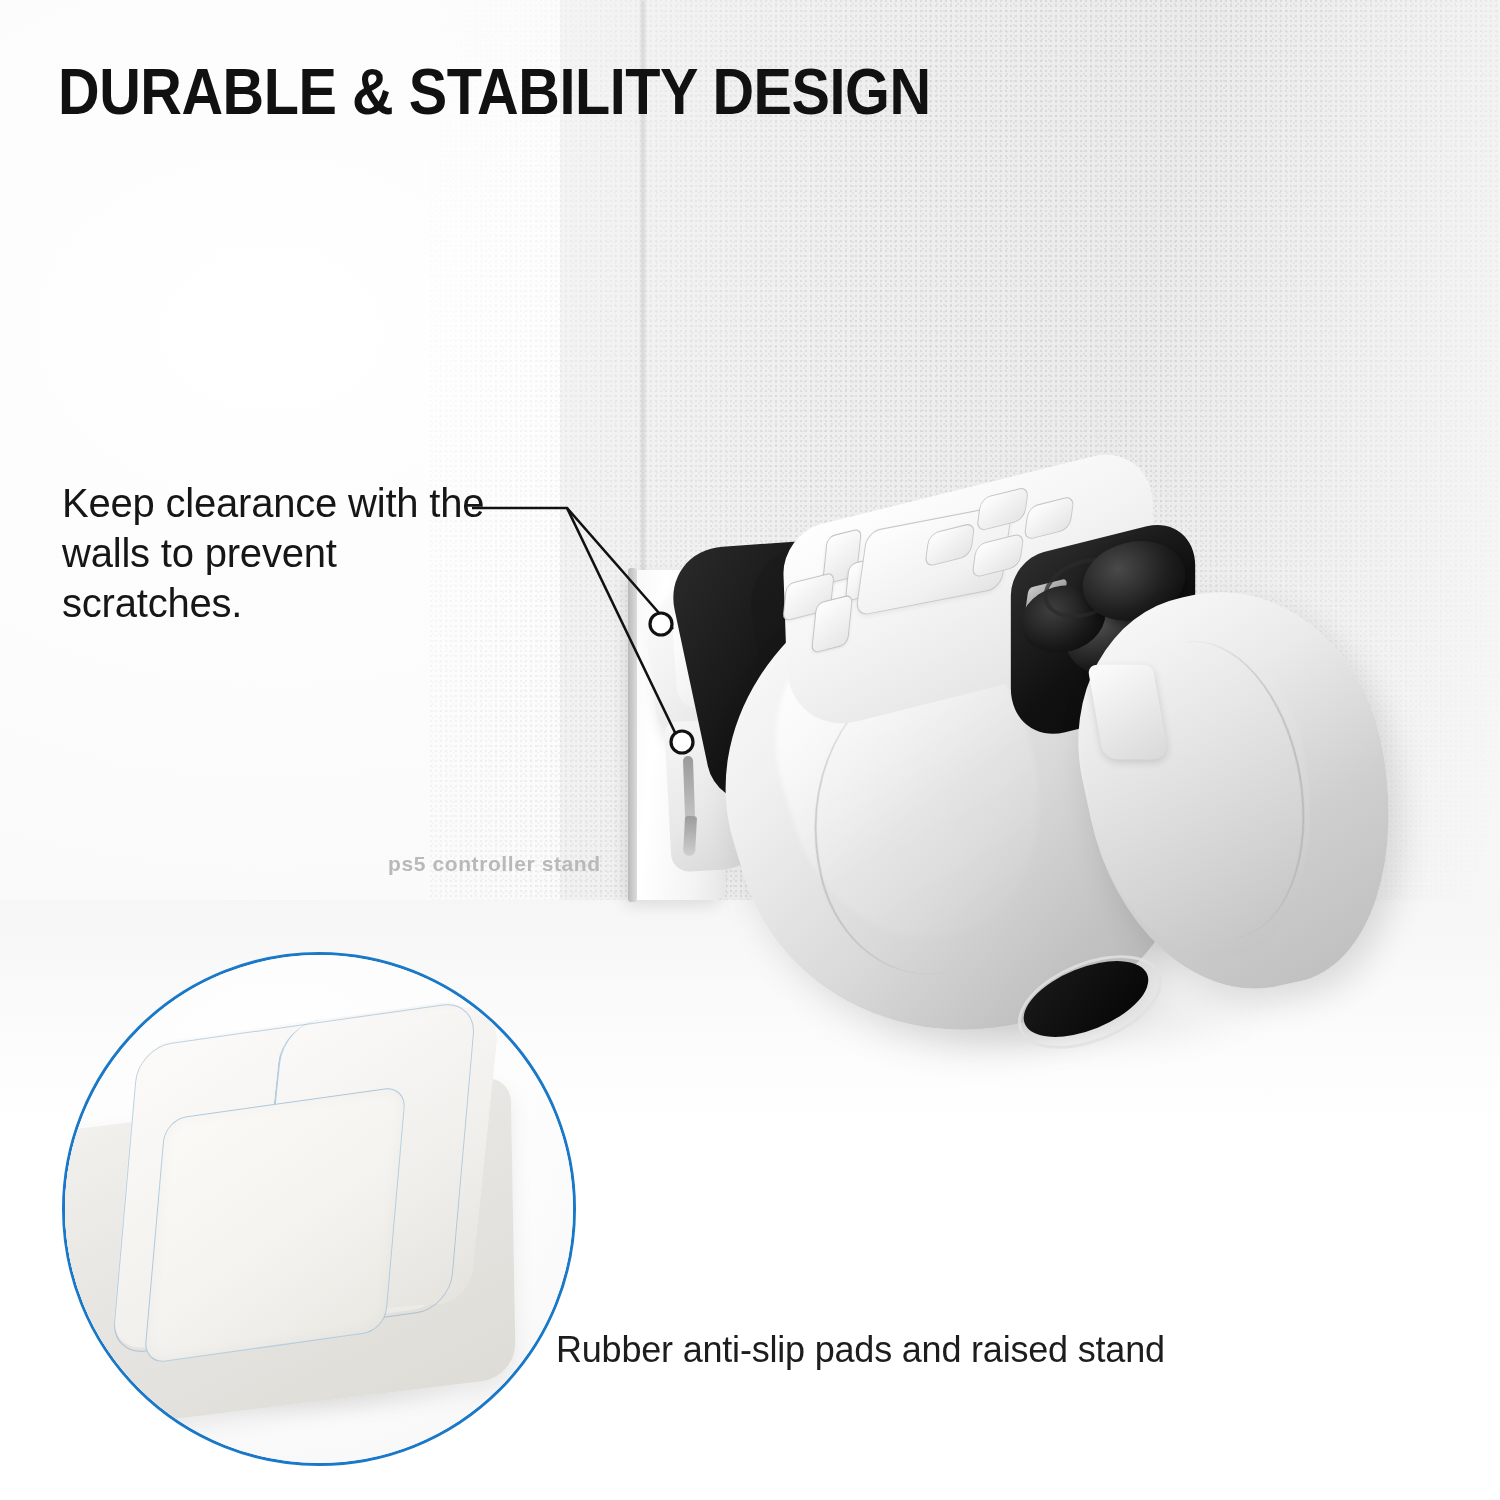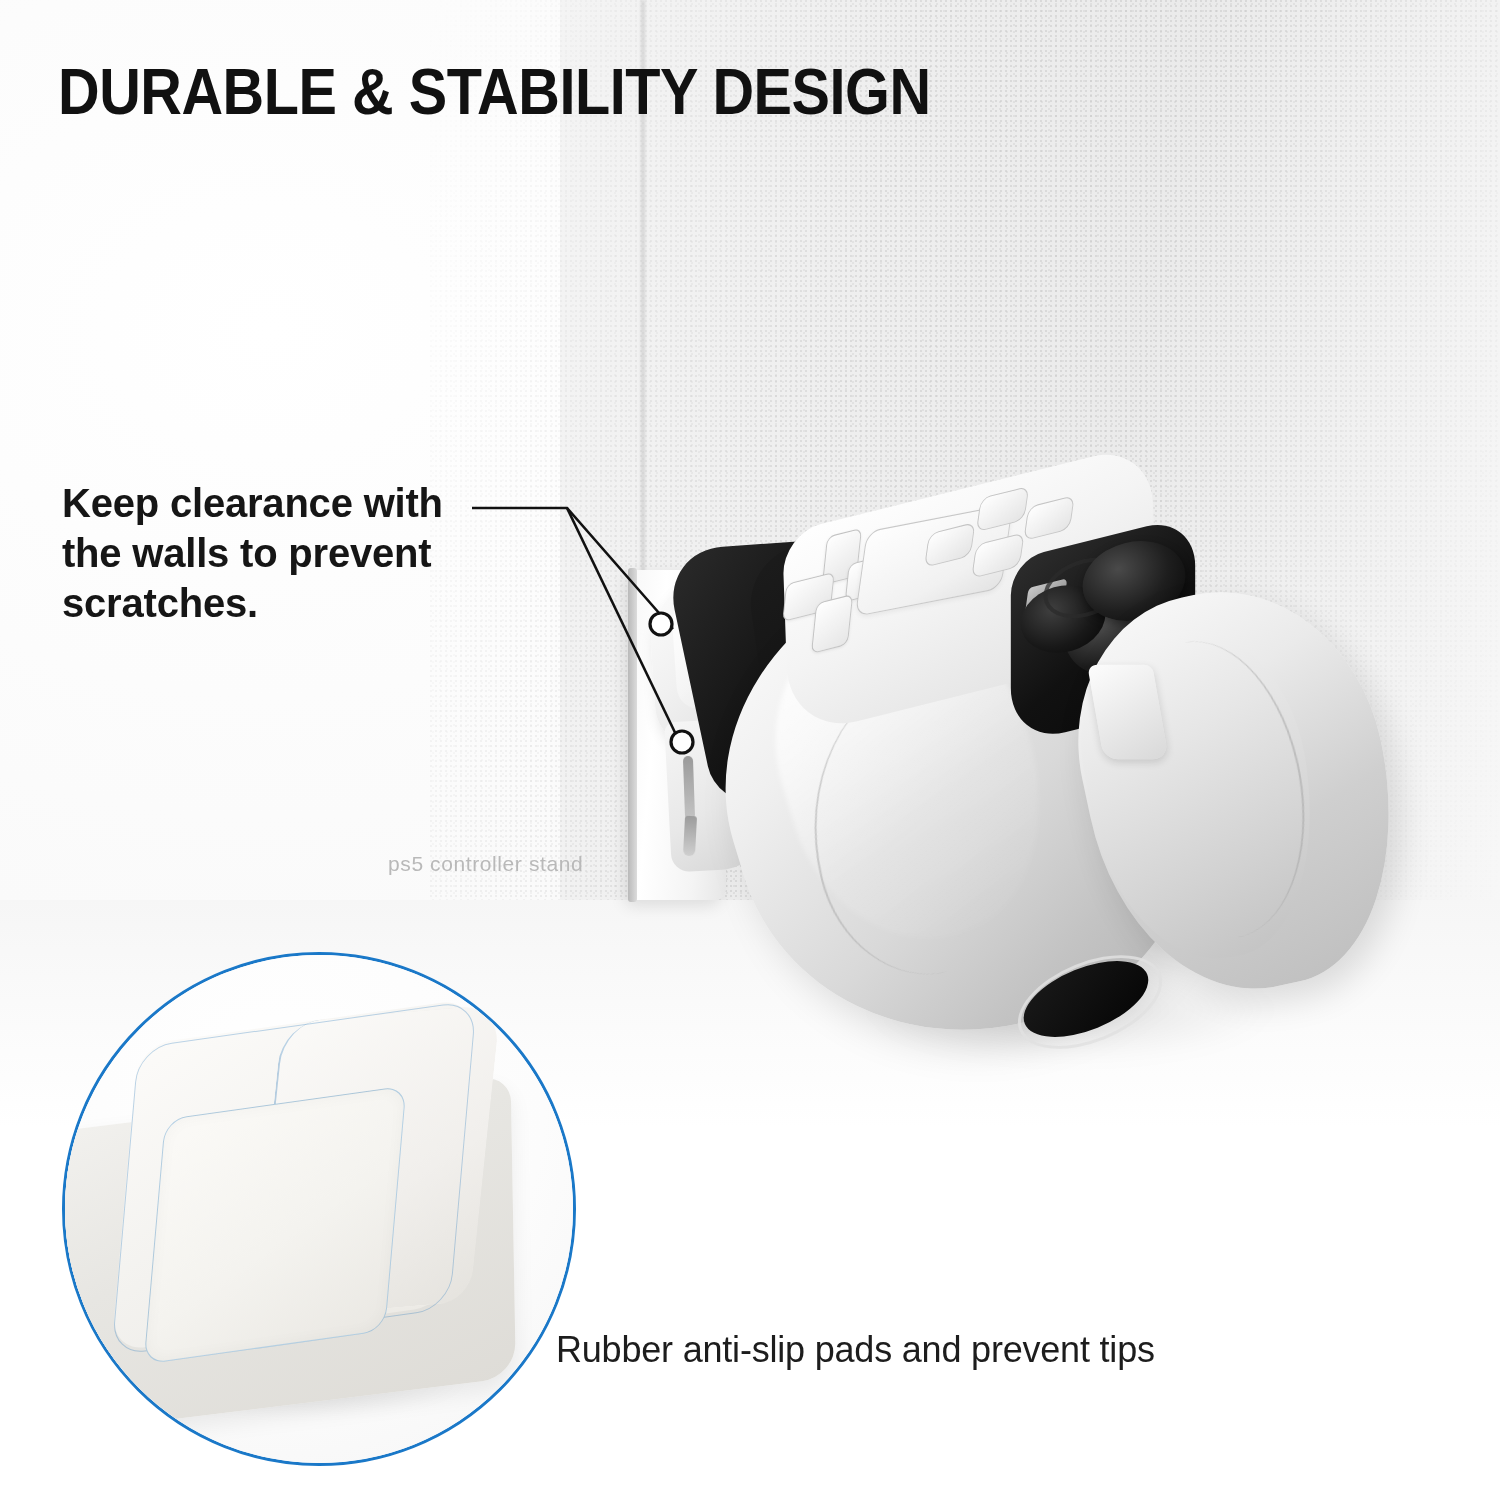--- a/index.html
+++ b/index.html
@@ -60,38 +60,38 @@
     transform-origin:left top;
     white-space:nowrap;
   }
 
   
   .callout{
     position:absolute;left:62px;top:478px;
     width:430px;
     font-size:40px;
     line-height:50px;
-    font-weight:700;
+    font-weight:400;
     color:#161616;
     letter-spacing:-0.2px;
   }
 
   
   .leader{
     position:absolute;left:0;top:0;width:1500px;height:1500px;
     pointer-events:none;
   }
 
   
   .watermark{
     position:absolute;left:388px;top:852px;
     font-size:21px;
     color:#b9b9b9;
     letter-spacing:.6px;
-    font-weight:400;
+    font-weight:700;
   }
 
   
   .caption{
     position:absolute;left:556px;top:1325px;
     width:760px;
     font-size:36px;
     line-height:50px;
     font-weight:400;
     color:#1d1d1d;
@@ -512,16 +512,16 @@
     <div class="pad-shadow"></div>
     <div class="pad-left-wing"></div>
     <div class="pad-body"></div>
     <div class="pad-top"></div>
     <div class="pad-lip"></div>
     <div class="pad-outline"></div>
     <div class="pad-rubber"></div>
   </div>
 
   <div class="caption">
-    <div>Rubber anti-slip pads and prevent tips</div>
+    <div>Rubber anti-slip pads and raised stand</div>
   </div>
 
 </div>
 
 </body></html>

